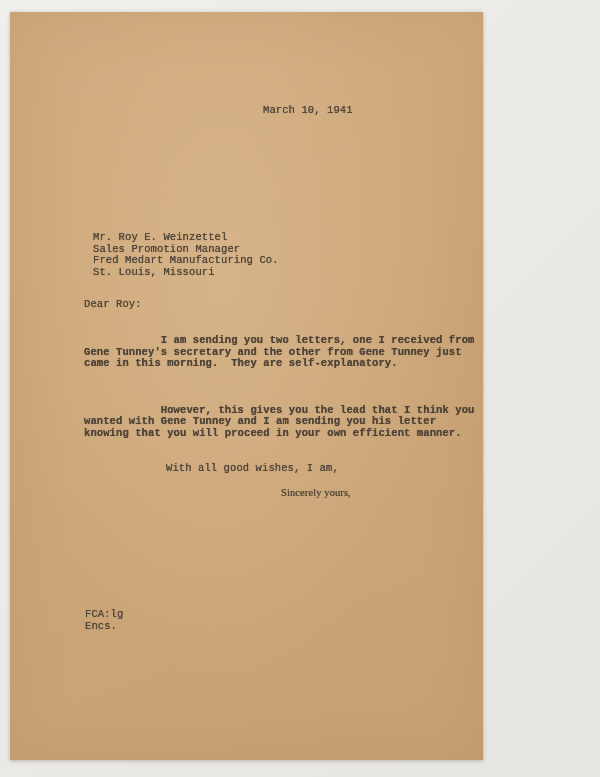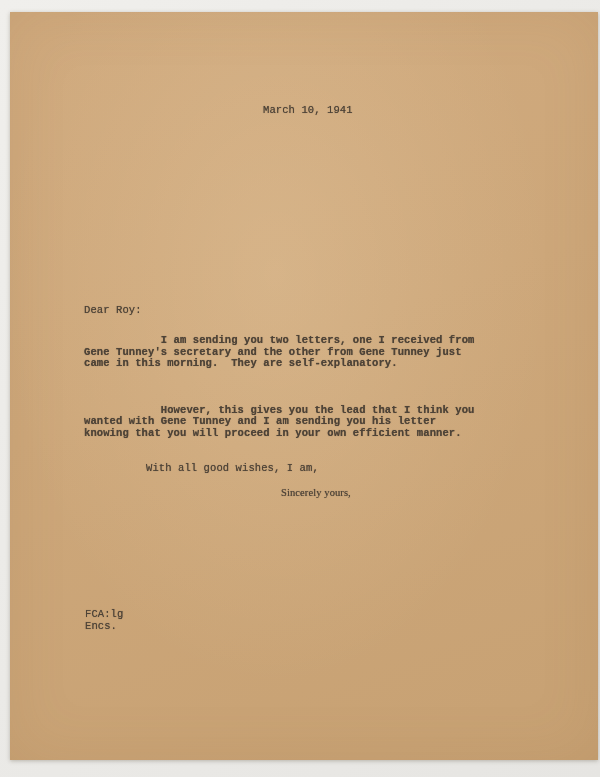--- a/index.html
+++ b/index.html
@@ -14,57 +14,58 @@
   .scan-bg {
     position: relative;
     width: 600px;
     height: 777px;
     background: linear-gradient(135deg, #f0efec 0%, #eae9e6 60%, #e6e5e2 100%);
   }
   .paper {
     position: absolute;
     left: 10px;
     top: 12px;
-    width: 588px;
+    width: 473px;
     height: 748px;
     background:
       radial-gradient(ellipse at 45% 35%, rgba(255,235,200,0.18), rgba(0,0,0,0) 60%),
       linear-gradient(160deg, #d0aa7e 0%, #cda77a 45%, #c7a173 100%);
     box-shadow:
       0 1px 4px rgba(90,80,60,0.35),
       inset 0 0 60px rgba(140,100,55,0.12);
   }
   .typed {
     position: absolute;
     white-space: pre;
     font-family: "Liberation Mono", "DejaVu Sans Mono", monospace;
     font-size: 10.5px;
     line-height: 11.5px;
     color: #4e4337;
     text-shadow: 0 0 0.7px rgba(78,67,55,0.85);
     letter-spacing: 0.1px;
   }
   .date-line        { left: 253px; top: 93px;  }
   .recipient        { left: 83px;  top: 220px; }
-  .salutation       { left: 74px;  top: 293px; }
+  .salutation       { left: 74px;  top: 287px; }
   .body-block       { left: 74px;  top: 300px; font-weight: bold; }
   .body-block .para { margin: 0 0 12px 0; white-space: pre; }
-  .closing-phrase   { left: 136px; top: 451px; text-align: right; }
+  .closing-phrase   { left: 156px; top: 451px; text-align: right; }
   .compl-close      { left: 271px; top: 475px; font-family: Liberation Serif, serif; }
   .sig-titles       { left: 271px; top: 557px; }
   .ref-block        { left: 75px;  top: 597px; }
 </style>
 </head>
 <body>
 
 <div class="scan-bg">
   <div class="paper">
 
     <div class="typed date-line">March 10, 1941</div>
 
+    <div class="typed recipient"><div>Mr. Roy E. Weinzettel</div><div>Sales Promotion Manager</div><div>Fred Medart Manufacturing Co.</div><div>St. Louis, Missouri</div></div>
 
     <div class="typed salutation">Dear Roy:</div>
 
     <div class="typed body-block">
       <div class="para">            I am sending you two letters, one I received from
 Gene Tunney's secretary and the other from Gene Tunney just
 came in this morning.  They are self-explanatory.</div>
       <div class="para">            However, this gives you the lead that I think you
 wanted with Gene Tunney and I am sending you his letter
 knowing that you will proceed in your own efficient manner.</div>

